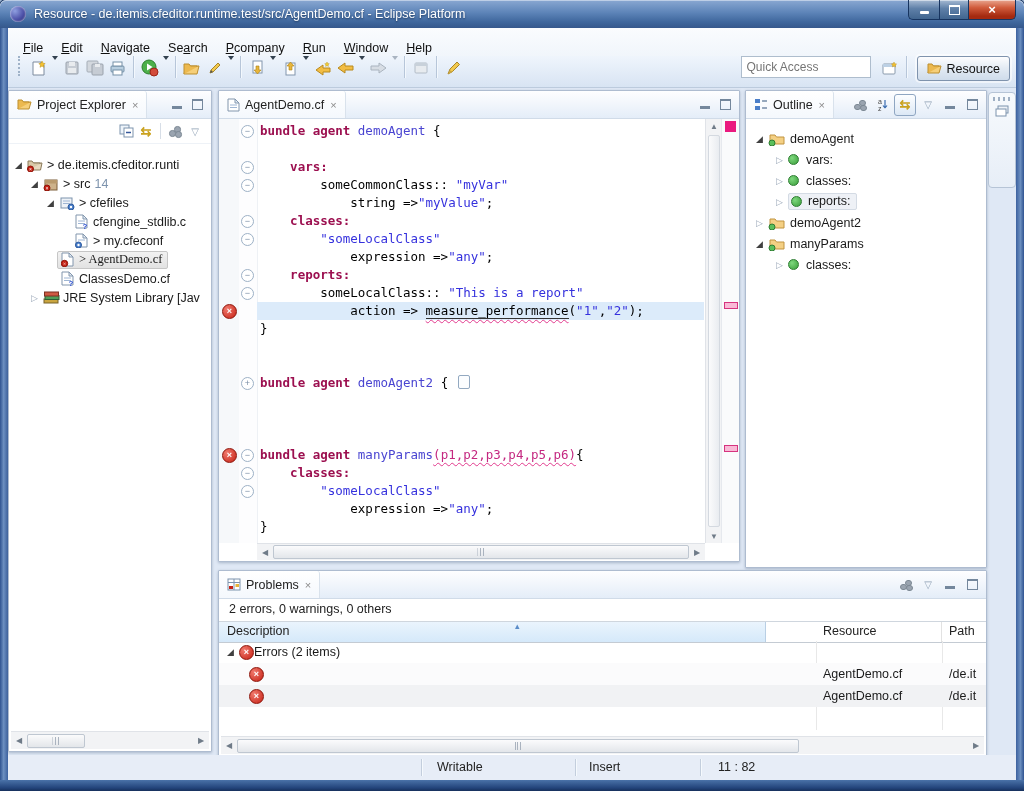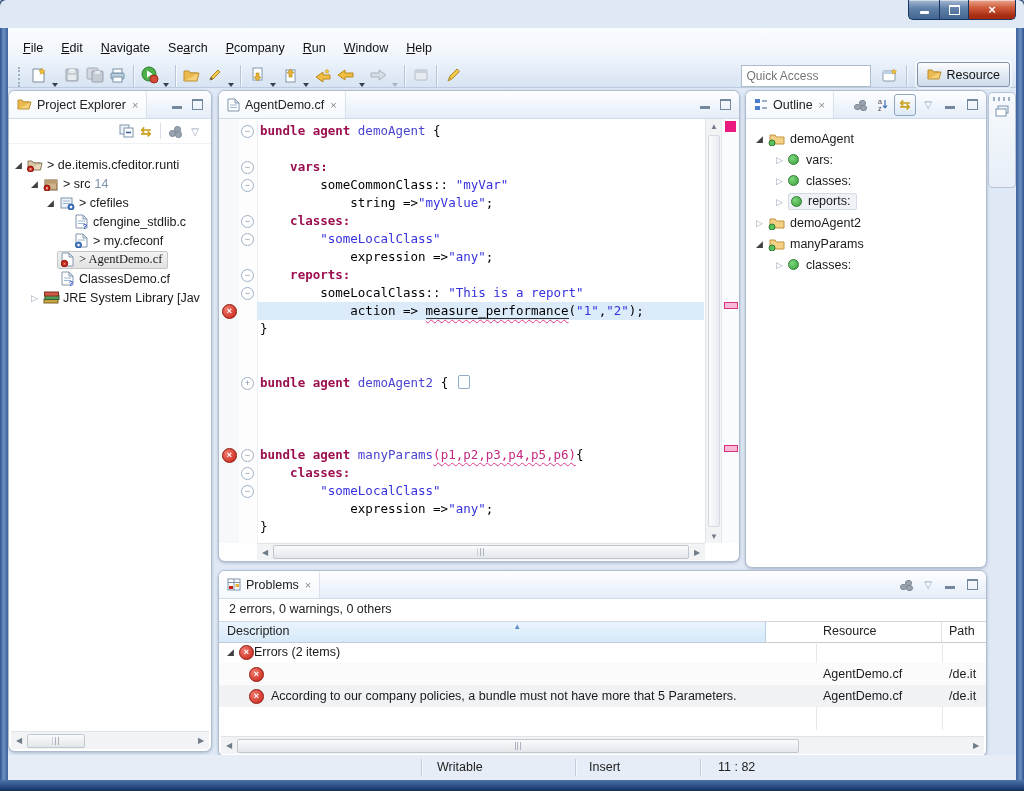--- a/index.html
+++ b/index.html
@@ -24,31 +24,31 @@
   .wb-close{width:46px;border-left:none;border-radius:0 0 5px 0;
     background:linear-gradient(#e9a68f,#d15c3c 40%,#a52a10 85%);font-weight:bold;font-size:13px;}
   .glyph-min{width:9px;height:3px;background:#fff;border-radius:1px;margin-top:6px;}
   .glyph-max{width:9px;height:7px;border:1px solid #fff;border-top:2px solid #fff;}
   
   .menubar{position:absolute;left:8px;top:28px;width:1008px;height:40px;
     background:linear-gradient(#fafcfe,#edf3fa);border-bottom:1px solid #d4dde9;
     display:flex;align-items:center;padding-left:6px;box-sizing:border-box;font-size:12.5px;color:#101010;}
   .mi{padding:5px 9px;border-radius:2px;}
   .toolbar{position:absolute;left:8px;top:56px;width:1008px;height:32px;box-sizing:border-box;
-    background:linear-gradient(#eff5fc,#d8e4f3);border-bottom:1px solid #bccbdd;display:flex;align-items:flex-end;padding:0 6px;}
+    background:linear-gradient(#eff5fc,#d8e4f3);border-bottom:1px solid #bccbdd;display:flex;align-items:flex-start;padding:0 6px;}
   .grip{width:3px;height:20px;border-left:2px dotted #9fb2c8;margin:0 4px;}
   .tbtn{width:23px;height:24px;display:flex;align-items:center;justify-content:center;border-radius:3px;}
   .dd{width:0;height:0;border-left:3.5px solid transparent;border-right:3.5px solid transparent;border-top:4px solid #33414f;margin:0 2px;}
   .dd.dis{border-top-color:#a9b4c1;}
   .tsep{width:1px;height:22px;background:#b7c6d9;margin:0 4px;box-shadow:1px 0 0 #f3f8fd;}
   .qa-input{width:118px;height:18px;border:1px solid #aebdcd;font-size:12px;padding:1px 5px;color:#333;font-family:"Liberation Sans",sans-serif;}
   .persp-btn{display:flex;align-items:center;gap:5px;height:23px;padding:0 9px;margin-left:6px;font-size:12.5px;color:#111;
     border:1px solid #7f93ad;border-radius:3px;background:linear-gradient(#fdfdfe,#e2eaf3 50%,#cfdceb);box-shadow:0 0 0 2px rgba(255,255,255,.55);}
   
-  .panel{position:absolute;background:#fff;border:1px solid #aebcd0;border-radius:7px;overflow:hidden;box-shadow:0 1px 3px rgba(90,110,140,.4);}
+  .panel{position:absolute;background:#fff;border:1px solid #aebcd0;border-radius:1px;overflow:hidden;box-shadow:0 1px 3px rgba(90,110,140,.4);}
   .strip{height:27px;background:linear-gradient(#fefeff,#e4edf8);border-bottom:1px solid #d0dbe8;display:flex;align-items:center;font-size:12.5px;color:#222;}
   .vtab{display:flex;align-items:center;gap:5px;padding:0 8px;height:100%;box-sizing:border-box;
     background:linear-gradient(#ffffff,#f4f8fd);border-right:1px solid #d9e2ec;border-radius:3px 3px 0 0;}
   .tx{color:#8b8b8b;font-size:11px;margin-left:1px;}
   .sic{min-width:20px;height:20px;display:flex;align-items:center;justify-content:center;color:#74879c;}
   .icon-min{width:10px;height:3px;background:#74879c;margin-top:5px;}
   .icon-max{width:9px;height:8px;border:1px solid #74879c;border-top:2px solid #74879c;}
   .vmenu{font-size:10px;color:#8fa1b5;}
   .dots3{position:relative;width:14px;height:12px;}
   .dots3 i{position:absolute;width:4.5px;height:4.5px;border-radius:50%;background:#9aa4b0;border:1px solid #7c8894;}
@@ -111,20 +111,24 @@
     border:1px solid #b6c4d6;border-radius:4px;}
   .mb-dots{position:absolute;left:4px;top:4px;width:18px;height:4px;
     background:repeating-linear-gradient(90deg,#9fb0c4 0 2px,transparent 2px 5px);}
   .label{white-space:nowrap;}
 </style>
 </head>
 <body>
 
 <div class="win">
 
+  <div class="titlebar">
+    <div class="ec-logo"></div>
+    <div class="title-text">Resource - de.itemis.cfeditor.runtime.test/src/AgentDemo.cf - Eclipse Platform</div>
+  </div>
   <div class="wbtns">
     <div class="wb wb-min">
         <div class="glyph-min"></div>
       </div>
     <div class="wb wb-max">
         <div class="glyph-max"></div>
       </div>
     <div class="wb wb-close">
         <span>×</span>
       </div>
@@ -629,21 +633,20 @@
       <span class="perr">×</span>
       <span style="">Errors (2 items)</span>
     </div>
     <div class="pr-row" style="top:92px;background:#fbfbfc;">
       <span class="perr" style="margin-left:30px">×</span>
       <span style="position:absolute;left:604px;">AgentDemo.cf</span>
       <span style="position:absolute;left:730px;">/de.it</span>
     </div>
     <div class="pr-row" style="top:114px;background:#f1f2f4;">
       <span class="perr" style="margin-left:30px">×</span>
-      <span style="margin-left:7px;flex:1;overflow:hidden;white-space:nowrap;">According to our company policies, a bundle must not have more that 5 Parameters.</span>
       <span style="position:absolute;left:604px;">AgentDemo.cf</span>
       <span style="position:absolute;left:730px;">/de.it</span>
     </div>
 
     <div class="sb-h" style="left:2px;right:2px;bottom:2px;height:17px;">
       <span class="sb-arrow">◀</span>
       <div class="sb-thumb" style="width:560px"></div>
       <span class="sb-arrow" style="margin-left:auto">▶</span>
     </div>
   </div>

